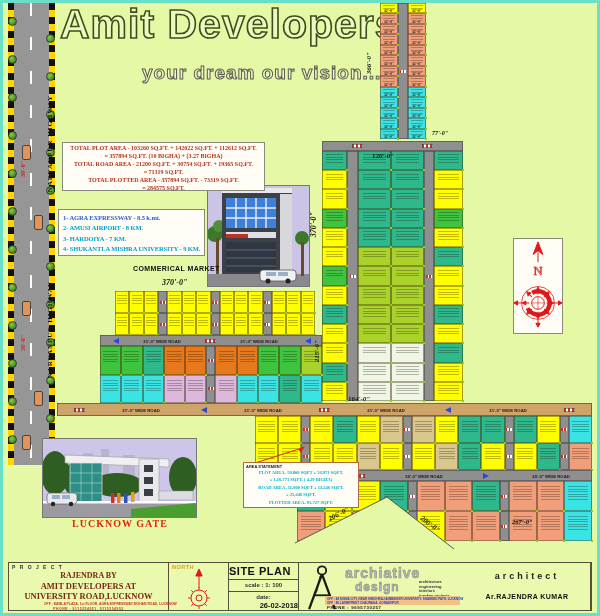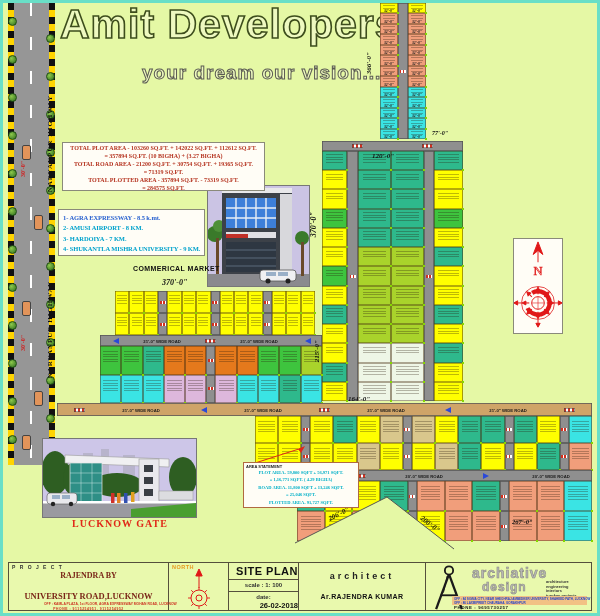--- a/index.html
+++ b/index.html
@@ -76,21 +76,21 @@
   .tcol{position:relative;border-right:1.2px solid #55503c;box-sizing:border-box;height:100%;}
   .proj-tag{position:absolute;left:3px;top:1px;font:700 5px "Liberation Sans",sans-serif;color:#333;letter-spacing:1.5px;}
   .dev1{position:absolute;left:0;right:0;top:8px;text-align:center;font:700 8px "Liberation Serif",serif;color:#7a2618;}
   .dev2{position:absolute;left:0;right:0;top:18px;text-align:center;font:700 8.5px "Liberation Serif",serif;color:#7a2618;}
   .dev3{position:absolute;left:0;right:0;top:28px;text-align:center;font:700 8.5px "Liberation Serif",serif;color:#7a2618;}
   .off-a{position:absolute;left:0;right:0;top:39px;text-align:center;font:700 6px "Liberation Sans",sans-serif;color:#cc3322;
          transform:scale(.56);transform-origin:center top;white-space:nowrap;}
   .off-b{position:absolute;left:0;right:0;top:44px;text-align:center;font:700 6px "Liberation Sans",sans-serif;color:#cc3322;
          transform:scale(.56);transform-origin:center top;white-space:nowrap;letter-spacing:1px;}
   .north-tag{position:absolute;left:3px;top:1px;font:700 5.5px "Liberation Sans",sans-serif;color:#e89a20;letter-spacing:.5px;}
-  .siteplan{position:absolute;left:0;right:0;top:2px;text-align:right;font:700 11px "Liberation Sans",sans-serif;color:#111;letter-spacing:.5px;}
+  .siteplan{position:absolute;left:0;right:0;top:2px;text-align:left;font:700 11px "Liberation Sans",sans-serif;color:#111;letter-spacing:.5px;}
   .hline{position:absolute;left:0;right:0;height:0;border-top:1px solid #55503c;}
   .scale-ln{position:absolute;left:0;right:0;top:19px;text-align:center;font:700 6px "Liberation Sans",sans-serif;color:#333;}
   .date-lb{position:absolute;left:0;right:0;top:31px;text-align:center;font:700 6px "Liberation Sans",sans-serif;color:#333;}
   .date-vl{position:absolute;left:0;right:0;top:38px;text-align:right;font:700 7.5px "Liberation Sans",sans-serif;color:#111;}
   .arch-lb{position:absolute;left:0;right:0;top:8px;text-align:center;font:700 9px "Liberation Sans",sans-serif;color:#222;letter-spacing:3px;}
   .arch-nm{position:absolute;left:0;right:0;top:30px;text-align:center;font:700 7px "Liberation Sans",sans-serif;color:#111;letter-spacing:.4px;}
   .firm1{position:absolute;left:46px;top:2px;font:700 14px "Liberation Sans",sans-serif;color:#b8b8b4;
          -webkit-text-stroke:.6px #8a8a86;letter-spacing:1px;}
   .firm2{position:absolute;left:56px;top:17px;font:700 12px "Liberation Sans",sans-serif;color:#b8b8b4;
          -webkit-text-stroke:.6px #8a8a86;letter-spacing:1px;}
@@ -945,20 +945,21 @@
           <rect x="88" y="53" width="3.5" height="10" fill="#e0a020"></rect>
         </g>
     </svg>
   </div>
   <div class="gate-label">LUCKNOW GATE</div>
 
   <div id="tblock">
     <div class="tcol" style="width:160px">
       <div class="proj-tag">P R O J E C T</div>
       <div class="dev1">RAJENDRA BY</div>
+      <div class="dev2">AMIT DEVELOPERS AT</div>
       <div class="dev3">UNIVERSITY ROAD,LUCKNOW</div>
       <div class="off-a">OFF : KAMLA PLAZA, 1st FLOOR, AGRA EXPRESSWAY MOHAN ROAD, LUCKNOW</div>
       <div class="off-b">PHONE : 9115254951, 9115254952</div>
     </div>
     <div class="tcol" style="width:60px">
       <div class="north-tag">NORTH</div>
       <svg style="position:absolute;left:14px;top:5px" width="32" height="42" viewBox="0 0 32 42">
         <g stroke="#e01818" fill="#e01818">
           <line x1="16" y1="6" x2="16" y2="20" stroke-width="1"></line>
           <polygon points="16,1 12.8,8 19.2,8"></polygon>
@@ -980,24 +981,20 @@
       </svg>
     </div>
     <div class="tcol" style="width:70px">
       <div class="siteplan">SITE PLAN</div>
       <div class="hline" style="top:16px"></div>
       <div class="scale-ln">scale :  1: 100</div>
       <div class="hline" style="top:28px"></div>
       <div class="date-lb">date:</div>
       <div class="date-vl">26-02-2018</div>
     </div>
-    <div class="tcol" style="width:127px">
-      <div class="arch-lb">architect</div>
-      <div class="arch-nm">Ar.RAJENDRA KUMAR</div>
-    </div>
     <div class="tcol" style="flex:1;border-right:none">
       <svg class="alogo" viewBox="0 0 44 50">
         <g stroke="#1a1a1a" fill="none">
           <circle cx="22" cy="7" r="4.5" stroke-width="2"></circle>
           <line x1="22" y1="11" x2="8" y2="49" stroke-width="2.5"></line>
           <line x1="22" y1="11" x2="36" y2="49" stroke-width="2.5"></line>
           <line x1="13" y1="34" x2="31" y2="34" stroke-width="2"></line>
           <line x1="20" y1="13" x2="16" y2="31" stroke-width="1"></line>
         </g>
       </svg>
@@ -1009,14 +1006,18 @@
         <div>interiors</div>
         <div>turnkey  projects</div>
       </div>
       <div class="firm-band"></div>
       <div class="foffice">
         <div>OFF : 84 SIGMA CITY, NEAR SHEOHRAJ AMBEDKER UNIVERSITY, SHAHEED PATH, LUCKNOW</div>
         <div>OFF : 86 LAXMIPREET CHAURAHA, GORAKHPUR</div>
       </div>
       <div class="fphone">PHONE :  9695730257</div>
     </div>
+    <div class="tcol" style="width:127px">
+      <div class="arch-lb">architect</div>
+      <div class="arch-nm">Ar.RAJENDRA KUMAR</div>
+    </div>
   </div>
 </div>
 
 </body></html>

